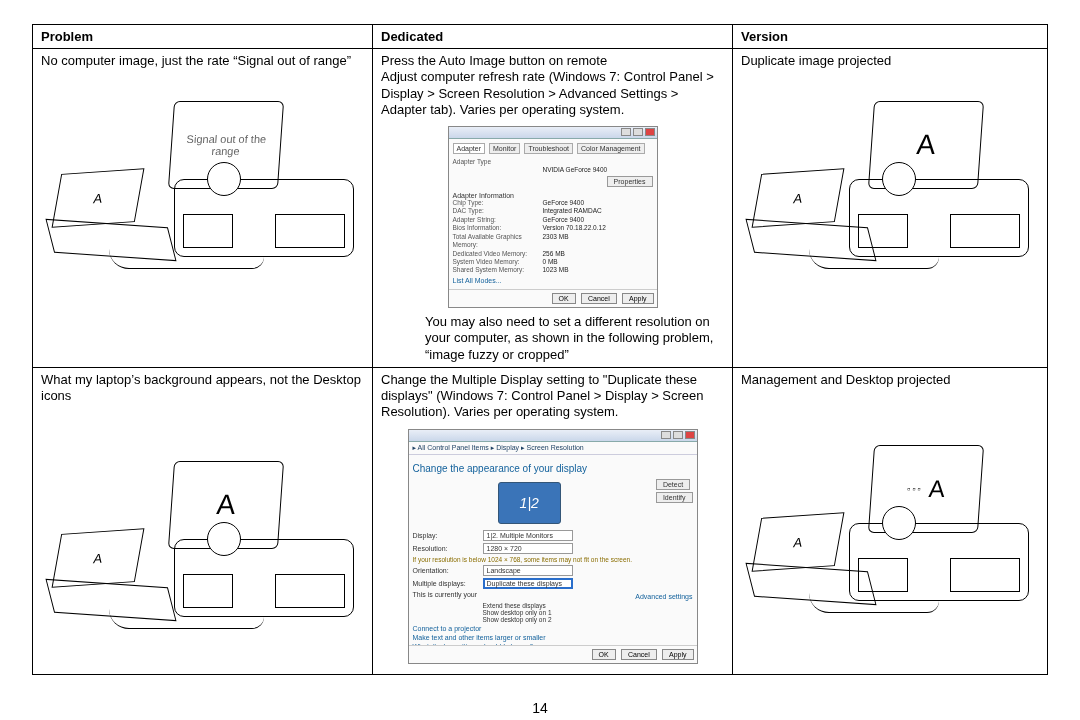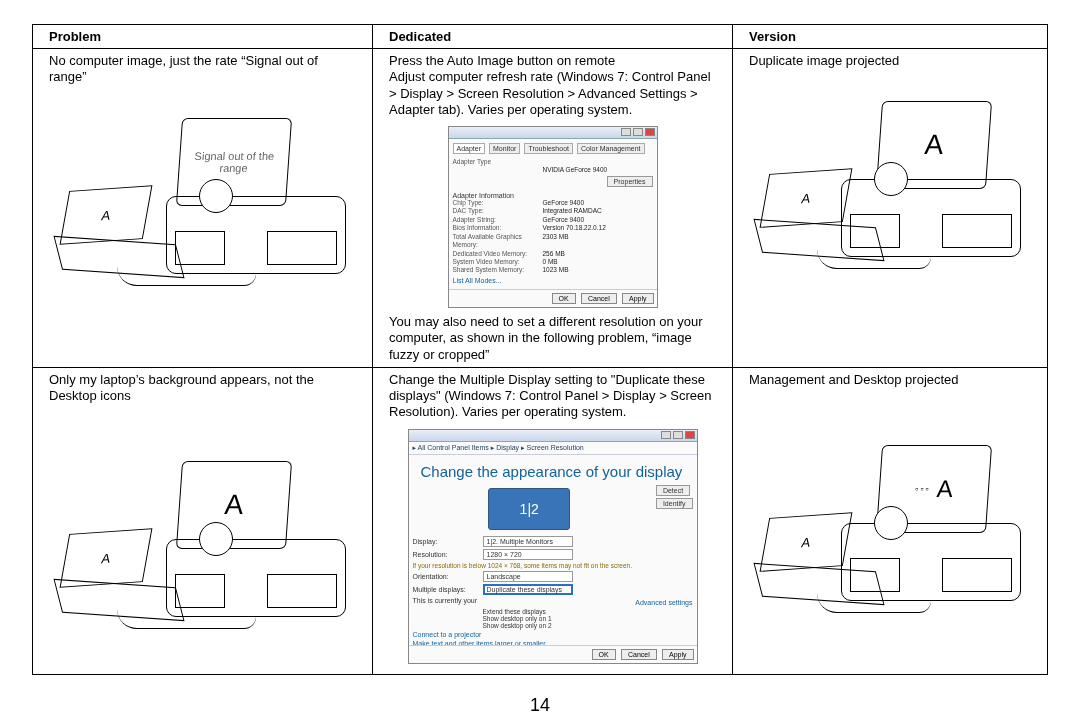--- a/index.html
+++ b/index.html
@@ -12,31 +12,31 @@
       padding: 24px 32px 8px 32px;
       position: relative;
     }
     .tbl {
       width: 100%;
       border-collapse: collapse;
       border: 1px solid #000;
     }
     .tbl th, .tbl td {
       border: 1px solid #000;
-      padding: 4px 16px;
+      padding: 4px 8px;
       vertical-align: top;
       text-align: left;
       font-weight: normal;
     }
     .tbl th { font-weight: bold; }
     .col-problem  { width: 340px; }
     .col-solution { width: 360px; }
     .col-result   { width: auto; }
     .desc { margin-bottom: 8px; line-height: 1.25; }
-    .desc2 { margin-top: 4px; line-height: 1.25; }
+    .desc2 { margin-top: 4px; line-height: 1.25; margin-left: 44px; }
     .illustration-area { height: 200px; position: relative; }
     .illustration-area.bigger { height: 225px; }
     
     .projector-illus {
       position: absolute;
       bottom: 6px; left: 10px; right: 10px;
       height: 170px;
     }
     .speech {
       position: absolute;
@@ -106,36 +106,36 @@
     .win-tabs div { border:1px solid #aaa; padding:1px 3px; background:#eee;}
     .win-tabs div.active { background:#fff; }
     .kv { display:flex; font-size:6.5px; line-height:1.3; }
     .kv .k { width:90px; color:#555;}
     .kv .v { color:#222;}
     .win-buttons { text-align:right; padding:3px; border-top:1px solid #ccc; }
     .win-buttons button { font-size:7px; padding:1px 6px; margin-left:3px; background:#eee; border:1px solid #888;}
     .win-dialog.wide { width: 290px; }
     .win-body.disp { height:190px; }
     .crumb { font-size:7px; padding:2px 4px; color:#246; border-bottom:1px solid #ccd; }
-    .disp-heading { color:#14629c; font-size:15px; margin:4px 8px; }
-    .disp-monitor { width:82px; height:42px; border:1px solid #357; margin:4px 0; background:#3a74b8;
-      display:flex; align-items:center; justify-content:center; color:#fff; font-size:14px; border-radius:3px;}
+    .disp-heading { color:#14629c; font-size:10px; margin:4px 0; }
+    .disp-monitor { width:63px; height:42px; border:1px solid #357; margin:4px 0; background:#3a74b8;
+      display:flex; align-items:center; justify-content:center; color:#fff; font-size:14px; border-radius:3px;font-style:italic;}
     .disp-row { display:flex; font-size:7px; margin:2px 0; align-items:center; }
     .disp-row .lbl { width:70px; }
     .disp-row .sel { border:1px solid #999; padding:1px 3px; min-width:90px; background:#fff;}
     .disp-row .sel.hl { border-color:#2a6ecb; box-shadow:0 0 0 1px #2a6ecb inset;}
     .side-btn { border:1px solid #999; padding:1px 6px; font-size:7px; background:#eee; display:inline-block; margin:1px 0;}
     .link-sm { color:#14629c; font-size:7px; display:block; margin-top:2px;}
     .warn-sm { color:#8a6d00; font-size:6.5px; margin:2px 0;}
     .page-number {
       position: absolute;
       bottom: 4px;
       left: 0; right: 0;
       text-align: center;
-      font-size: 18px;
+      font-size: 14px;
     }
   </style>
 </head>
 <body>
 
 <table class="tbl">
   <colgroup>
     <col class="col-problem">
       <col class="col-solution">
       <col class="col-result">
@@ -248,21 +248,21 @@
                 <div class="proj-vent2"></div>
           </div>
           <div class="cable"></div>
         </div>
       </div>
     </td>
   </tr>
 
   <tr>
     <td>
-      <div class="desc">Only my laptop’s background appears, not the Desktop icons</div>
+      <div class="desc">What my laptop’s background appears, not the Desktop icons</div>
       <div class="illustration-area bigger">
         <div class="projector-illus">
           <div class="speech" style="font-size:28px;color:#000">A</div>
           <div class="laptop-shape">
             <div class="laptop-screen">A</div>
             <div class="laptop-base"></div>
           </div>
           <div class="proj-body">
             <div class="proj-lens"></div>
                 <div class="proj-vent1"></div>

